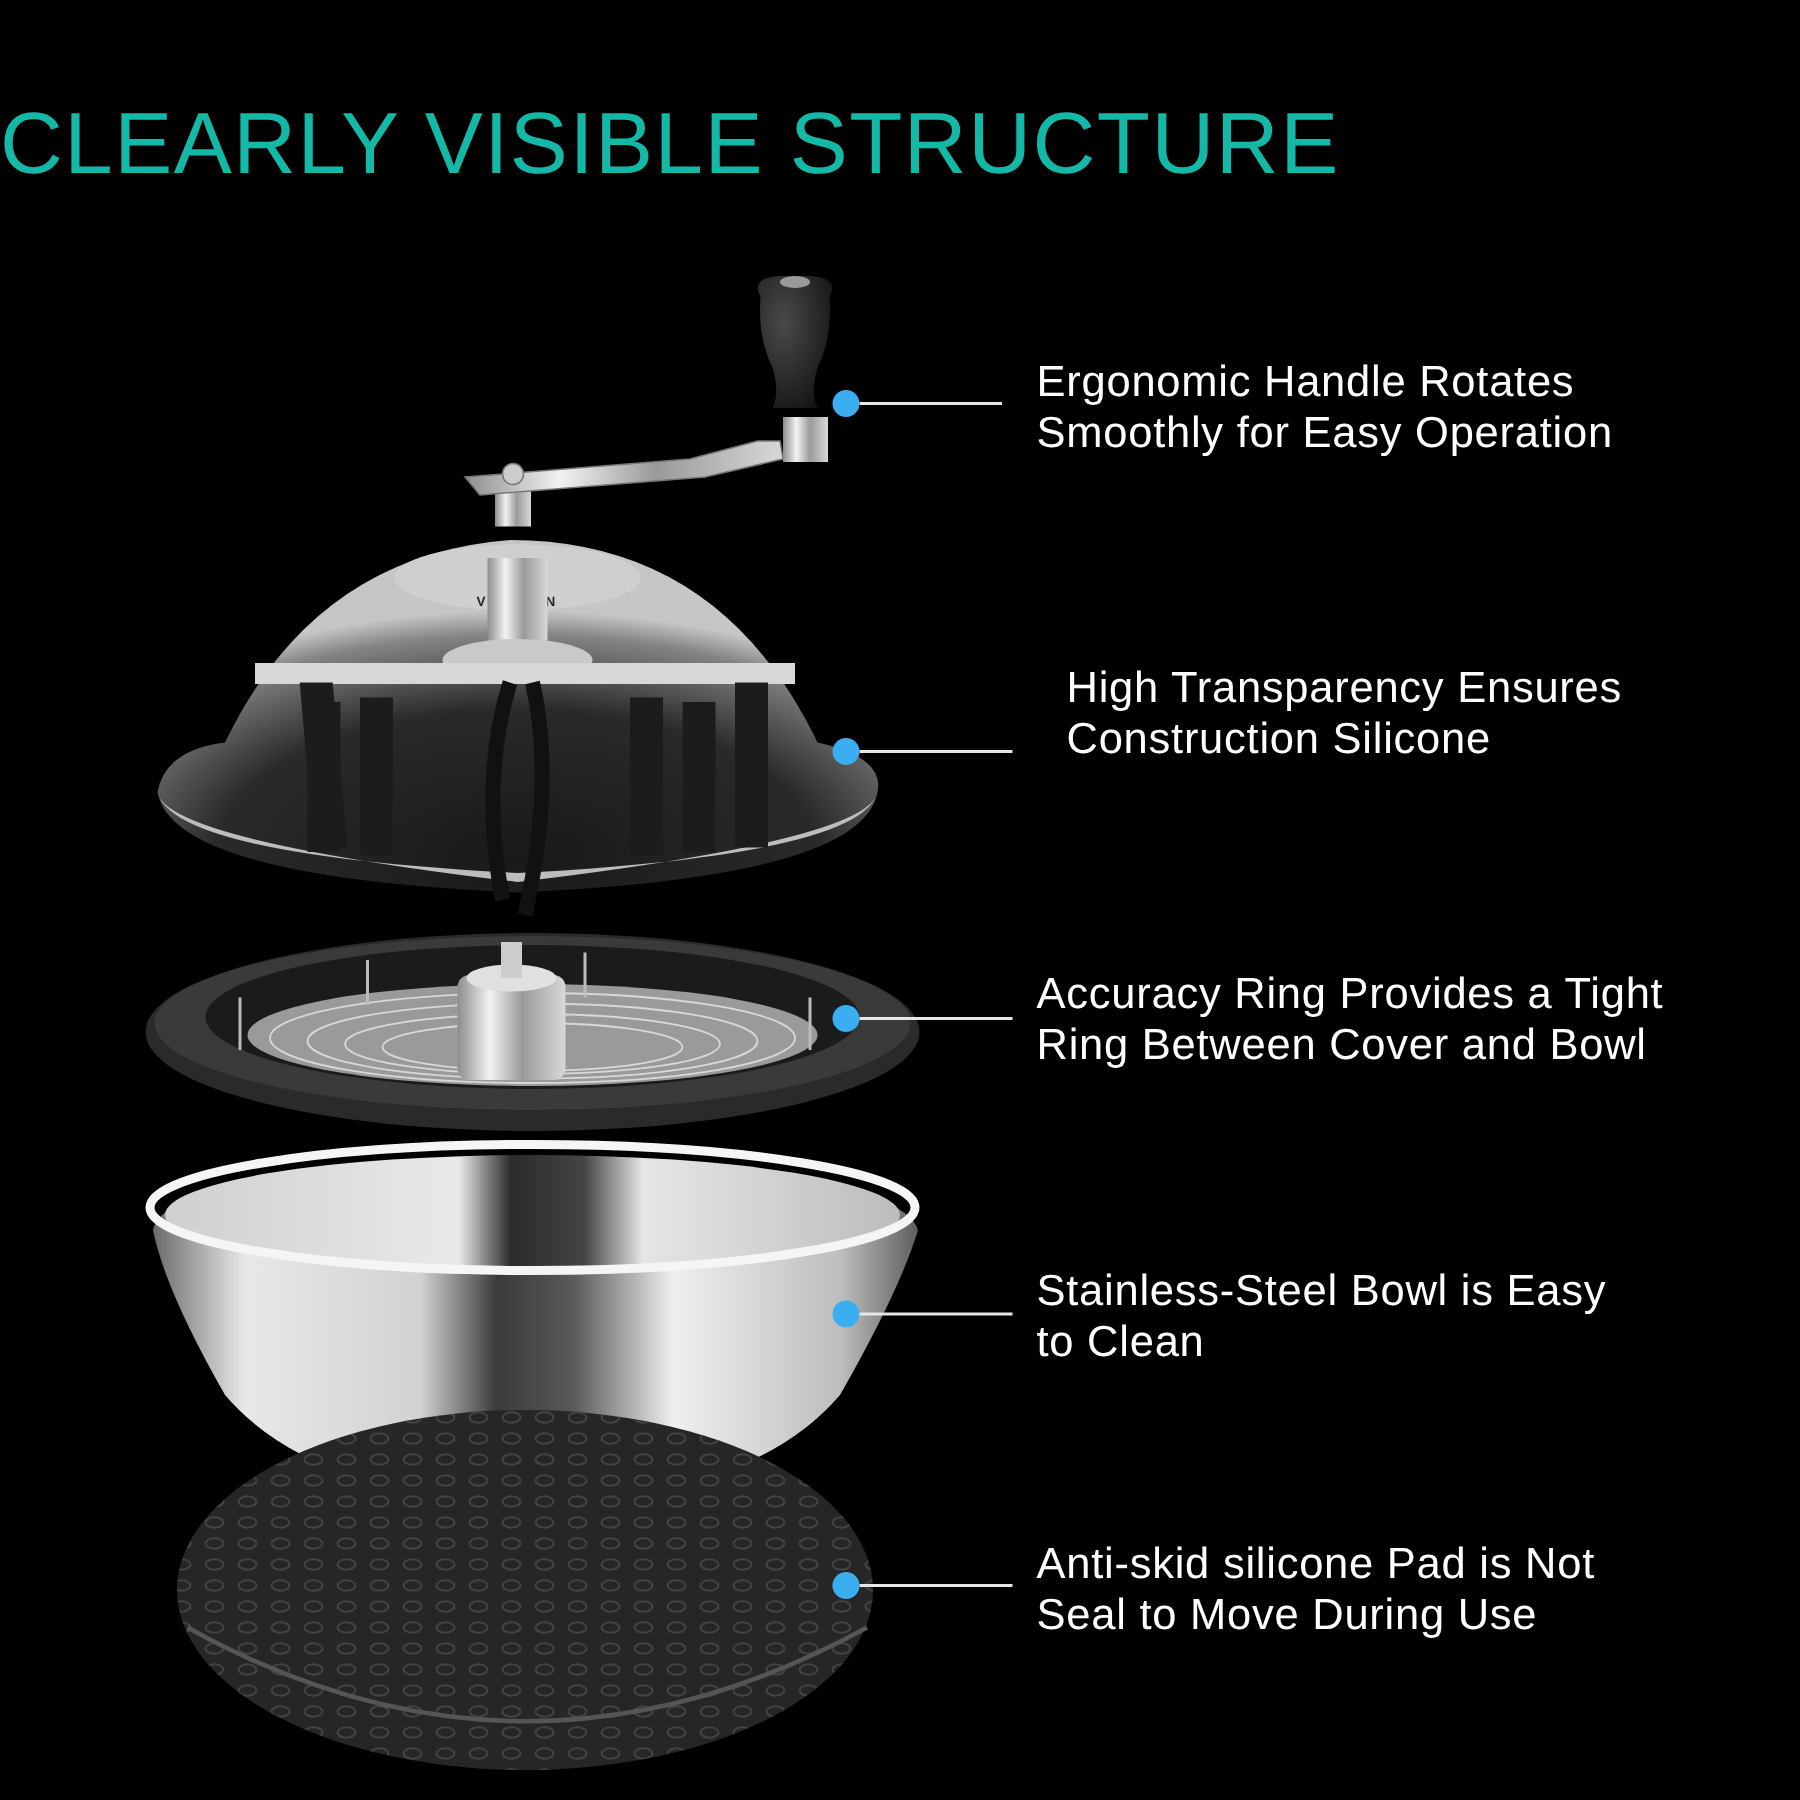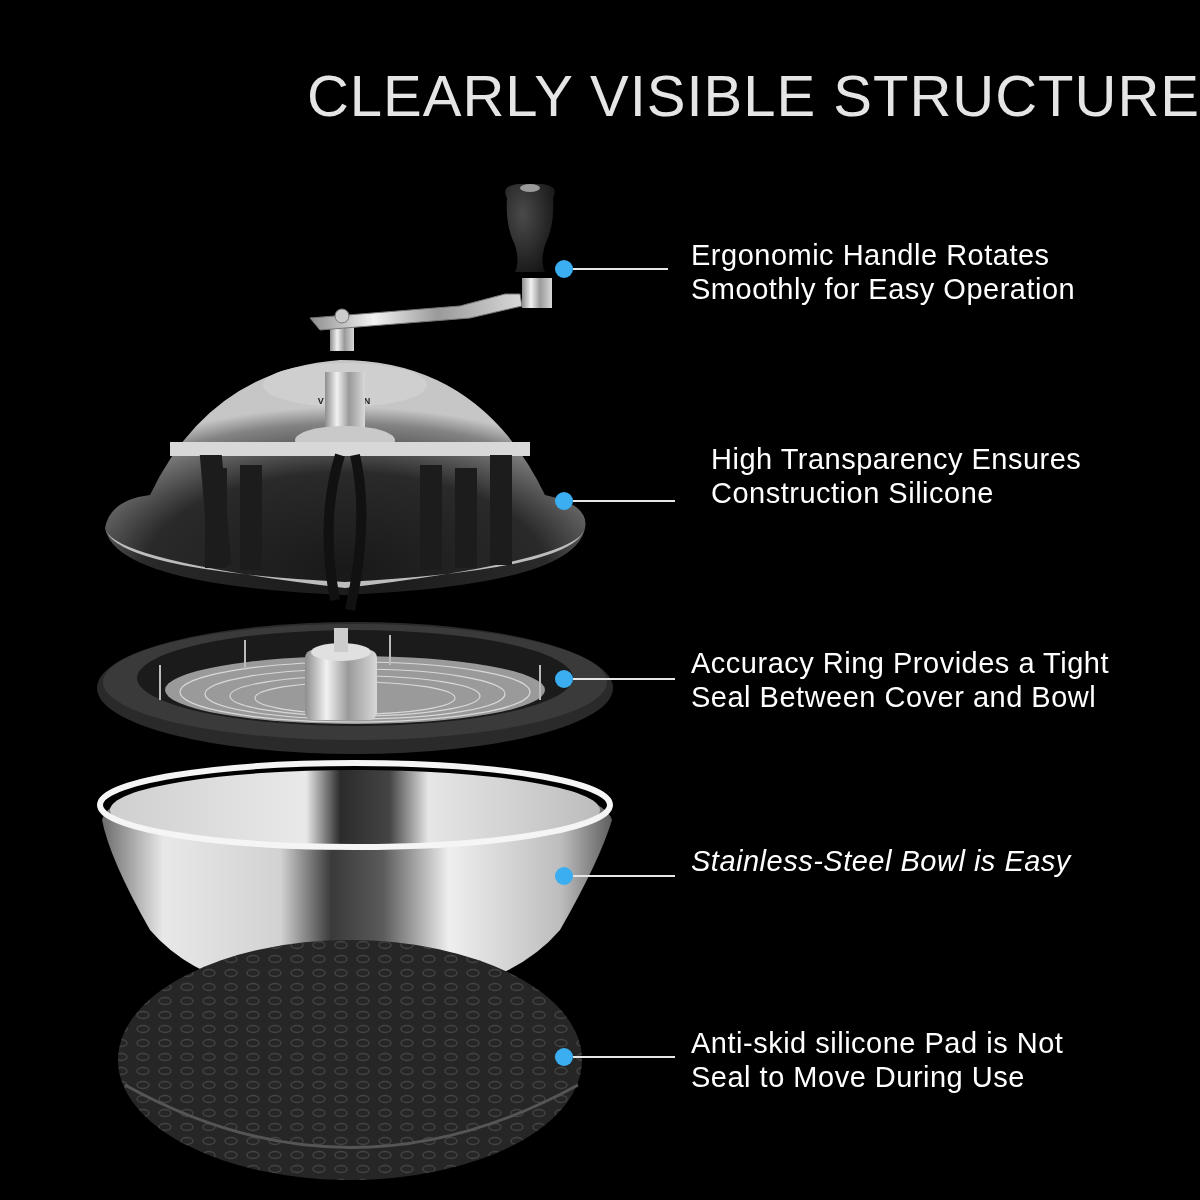--- a/index.html
+++ b/index.html
@@ -1,17 +1,17 @@
 <!DOCTYPE html>
 <html style="--accent: #3aaef0;"><head>
 <meta charset="utf-8">
 <style>
   html, body { margin:0; padding:0; background:#000; }
   body { width:1200px; height:1200px; position:relative; overflow:hidden; font-family:"Liberation Sans", sans-serif; color:#fff; }
-  .title { position:absolute; left:0; top:62px; width:1200px; text-align:right; font-size:58px; letter-spacing:1px; font-weight:400; color:#e5e5e5; }
+  .title { position:absolute; left:0; top:62px; width:1200px; text-align:left; font-size:58px; letter-spacing:1px; font-weight:400; color:#14b8a6; }
   .product { position:absolute; left:0; top:0; width:1200px; height:1200px; }
   .callout { position:absolute; left:15px; width:1200px; height:80px;padding-left:16px; }
   .dot { position:absolute; width:18px; height:18px; border-radius:50%; background:var(--accent); }
   .line { position:absolute; height:2px; background:#e6e6e6; }
   .label { position:absolute; left:676px; font-size:29px; line-height:34px; color:#fff; letter-spacing:0.5px; white-space:nowrap; }
 </style>
 </head>
 <body>
 
 <div class="title">CLEARLY VISIBLE STRUCTURE</div>
@@ -132,29 +132,30 @@
     <div>High Transparency Ensures</div>
       <div>Construction Silicone</div>
   </div>
 </div>
 
 <div class="callout" style="top:642px;">
   <div class="dot" style="left:540px;top:28px;"></div>
   <div class="line" style="left:558px;top:36px;width:102px;"></div>
   <div class="label" style="top:4px;">
     <div>Accuracy Ring Provides a Tight</div>
-      <div>Seal Between Cover and Bowl</div>
+      <div>Ring Between Cover and Bowl</div>
   </div>
 </div>
 
 <div class="callout" style="top:840px;">
   <div class="dot" style="left:540px;top:27px;"></div>
   <div class="line" style="left:558px;top:35px;width:102px;"></div>
-  <div class="label" style="top:4px;font-style:italic;">
+  <div class="label" style="top:4px;">
     <div>Stainless-Steel Bowl is Easy</div>
+      <div>to Clean</div>
   </div>
 </div>
 
 <div class="callout" style="top:1022px;">
   <div class="dot" style="left:540px;top:26px;"></div>
   <div class="line" style="left:558px;top:34px;width:102px;"></div>
   <div class="label" style="top:4px;">
     <div>Anti-skid silicone Pad is Not</div>
       <div>Seal to Move During Use</div>
   </div>

